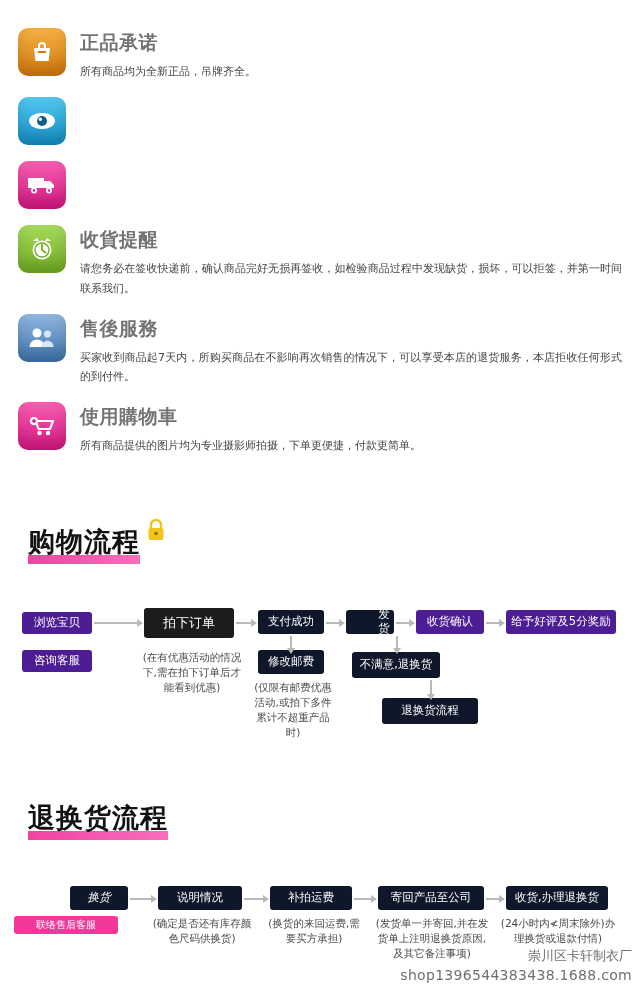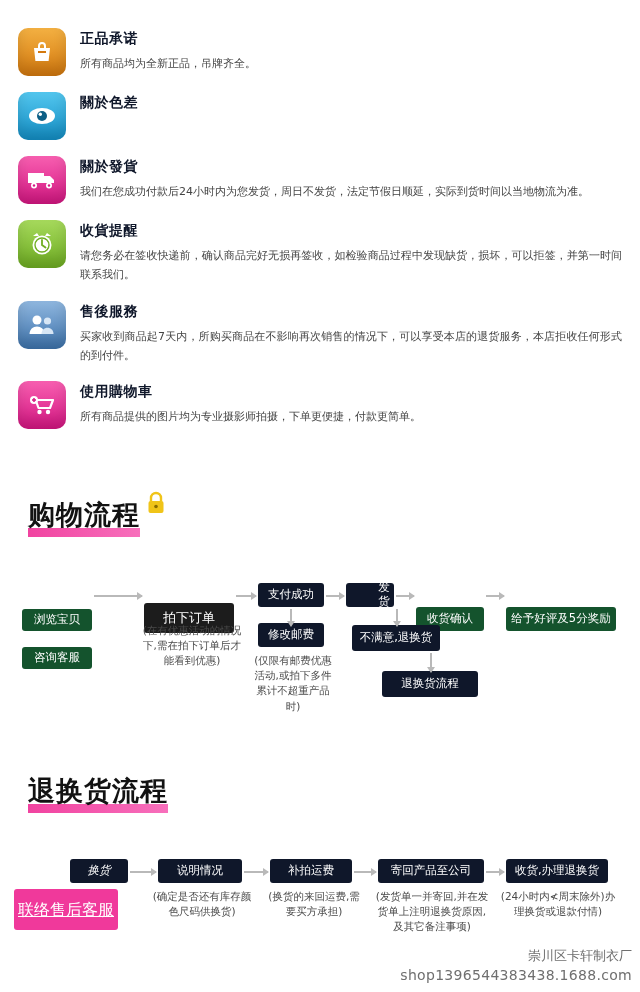--- a/index.html
+++ b/index.html
@@ -33,23 +33,23 @@
     margin-right: 14px;
     position: relative;
     box-shadow: inset 0 -10px 14px rgba(0,0,0,0.12);
     display: flex;
     align-items: center;
     justify-content: center;
   }
   .svc-icon svg { display:block; }
   .svc-body { flex: 1 1 auto; padding-top: 2px; }
   .svc-title {
-    font-size: 14px;
+    font-size: 19px;
     font-weight: bold;
-    color: #0f172a;
+    color: #737373;
     margin: 0 0 6px 0;
     letter-spacing: .5px;
   }
   .svc-text {
     font-size: 11px;
     line-height: 1.75;
     color: #444;
     margin: 0;
     text-align: justify;
   }
@@ -94,23 +94,23 @@
     color: #fff;
     text-align: center;
     display: flex;
     align-items: center;
     justify-content: center;
     font-size: 11.5px;
     line-height: 1.2;
     padding: 0 4px;
     box-sizing: border-box;
   }
-  .n-gray  { background: #14532d; margin-top: 24px; }
+  .n-gray  { background: #4c1d95; }
   .n-tan   { background: #0f172a; }
-  .n-dark  { background: #1c1c1c; margin-top: 22px; }
+  .n-dark  { background: #1c1c1c; }
   .n-pink  { background: #f0399b; }
   .note {
     position: absolute;
     font-size: 10.5px;
     color: #4a4a4a;
     line-height: 1.45;
     text-align: center;
   }
   .arrow {
     position: absolute;
@@ -180,38 +180,33 @@
 
   <div class="svc-row">
     <div class="svc-icon" style="background:linear-gradient(#53c6ee,#138fc6);">
       <svg width="30" height="26" viewBox="0 0 30 26">
         <ellipse cx="15" cy="13" rx="13" ry="8" fill="#fff"></ellipse>
         <circle cx="15" cy="13" r="5" fill="#0d5f86"></circle>
         <circle cx="13.3" cy="11.3" r="1.7" fill="#fff"></circle>
       </svg>
     </div>
     <div class="svc-body">
-      <p class="svc-title">關於色差</p>
     </div>
   </div>
 
   <div class="svc-row">
     <div class="svc-icon" style="background:linear-gradient(#f75fb0,#d61683);">
       <svg width="32" height="24" viewBox="0 0 32 24">
         <path d="M2 5h16v10H2z" fill="#fff"></path>
         <path d="M18 8h6l4 4v3h-10z" fill="#fff"></path>
         <circle cx="8" cy="17.5" r="3" fill="#fff"></circle>
         <circle cx="8" cy="17.5" r="1.2" fill="#d61683"></circle>
         <circle cx="23" cy="17.5" r="3" fill="#fff"></circle>
         <circle cx="23" cy="17.5" r="1.2" fill="#d61683"></circle>
       </svg>
-    </div>
-    <div class="svc-body">
-      <p class="svc-title">關於發貨</p>
-      <p class="svc-text">我们在您成功付款后24小时内为您发货，周日不发货，法定节假日顺延，实际到货时间以当地物流为准。</p>
     </div>
   </div>
 
   <div class="svc-row">
     <div class="svc-icon" style="background:linear-gradient(#a6d95c,#6fae22);">
       <svg width="28" height="28" viewBox="0 0 28 28">
         <circle cx="14" cy="15" r="9.5" fill="#fff"></circle>
         <circle cx="14" cy="15" r="7" fill="none" stroke="#6fae22" stroke-width="1.4"></circle>
         <path d="M14 10v5l3.5 2.5" stroke="#6fae22" stroke-width="1.8" fill="none" stroke-linecap="round"></path>
         <path d="M5 6l4-3 2 3z" fill="#fff"></path>
@@ -307,21 +302,21 @@
   <div class="node n-tan" style="left:70px; top:22px; width:58px; height:24px;font-style:italic;">换货</div>
   <div class="arrow" style="left:130px; top:34px; width:26px;"></div>
   <div class="node n-tan" style="left:158px; top:22px; width:84px; height:24px;">说明情况</div>
   <div class="arrow" style="left:244px; top:34px; width:24px;"></div>
   <div class="node n-tan" style="left:270px; top:22px; width:82px; height:24px;">补拍运费</div>
   <div class="arrow" style="left:354px; top:34px; width:22px;"></div>
   <div class="node n-tan" style="left:378px; top:22px; width:106px; height:24px;">寄回产品至公司</div>
   <div class="arrow" style="left:486px; top:34px; width:18px;"></div>
   <div class="node n-tan" style="left:506px; top:22px; width:102px; height:24px;">收货,办理退换货</div>
 
-  <div class="node n-pink" style="left:14px; top:52px; width:104px; height:41px; font-size:16px;text-decoration:underline;">联络售后客服</div>
+  <div class="node n-pink" style="left:14px; top:52px; width:104px; height:18px; font-size:10px;">联络售后客服</div>
 
   <div class="note" style="left:152px; top:52px; width:100px;">(确定是否还有库存颜色尺码供换货)</div>
   <div class="note" style="left:266px; top:52px; width:96px;">(换货的来回运费,需要买方承担)</div>
   <div class="note" style="left:374px; top:52px; width:116px;">(发货单一并寄回,并在发货单上注明退换货原因,及其它备注事项)</div>
   <div class="note" style="left:500px; top:52px; width:116px;">(24小时内≮周末除外)办理换货或退款付情)</div>
 
 </div>
 
 
 <div class="watermark">

